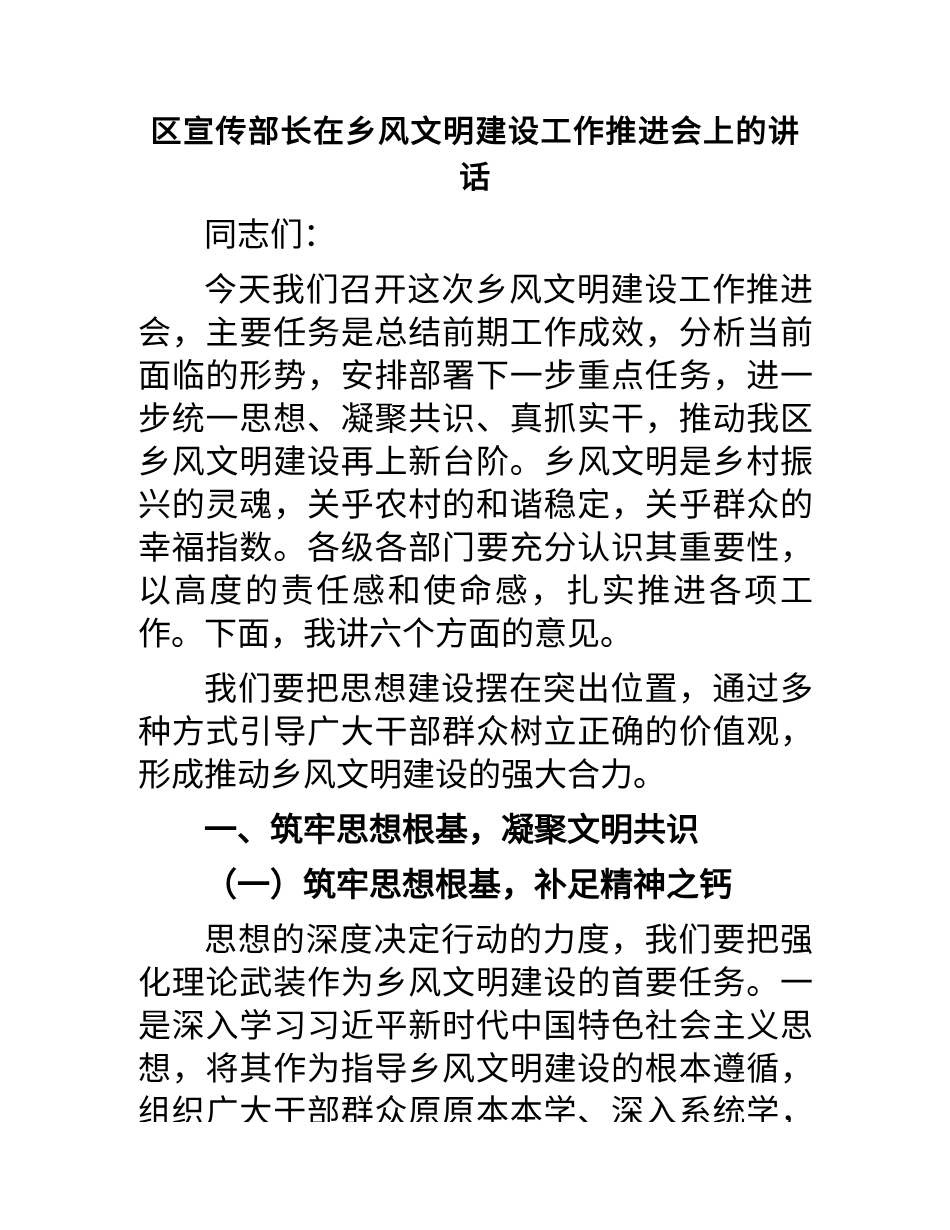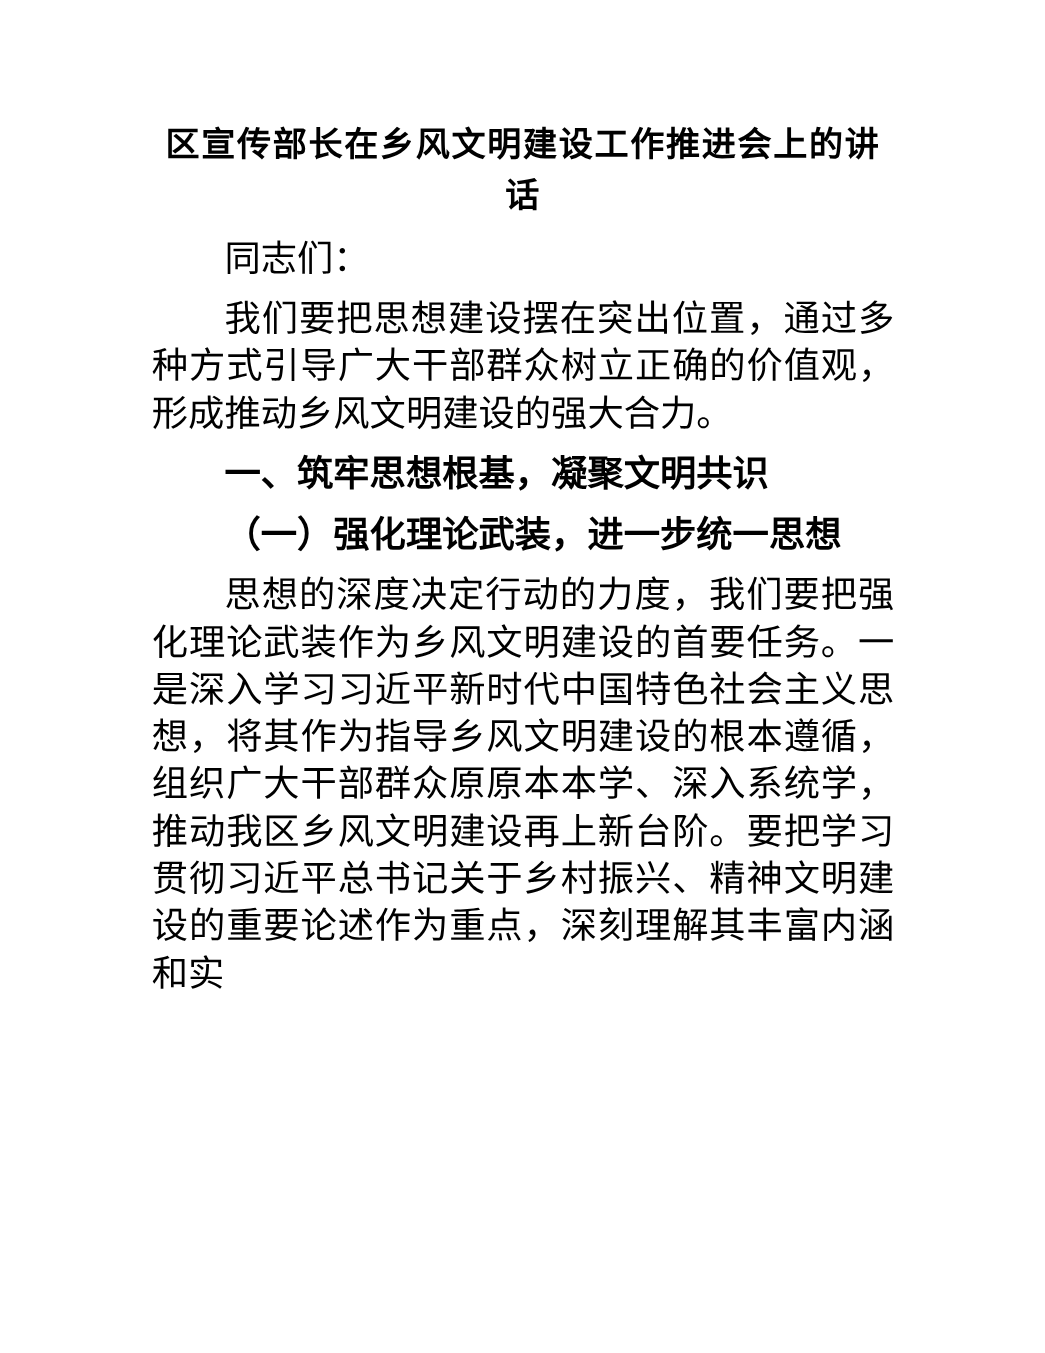--- a/index.html
+++ b/index.html
@@ -46,22 +46,23 @@
 </style>
 </head>
 <body>
 
 <div class="page">
 
   <h1 class="doc-title">区宣传部长在乡风文明建设工作推进会上的讲话</h1>
 
   <p class="doc-line">同志们：</p>
 
+  <p class="doc-line doc-paragraph">今天我们召开这次乡风文明建设工作推进会，主要任务是总结前期工作成效，分析当前面临的形势，安排部署下一步重点任务，进一步统一思想、凝聚共识、真抓实干，推动我区乡风文明建设再上新台阶。乡风文明是乡村振兴的灵魂，关乎农村的和谐稳定，关乎群众的幸福指数。各级各部门要充分认识其重要性，以高度的责任感和使命感，扎实推进各项工作。下面，我讲六个方面的意见。</p>
 
   <p class="doc-line doc-paragraph">我们要把思想建设摆在突出位置，通过多种方式引导广大干部群众树立正确的价值观，形成推动乡风文明建设的强大合力。</p>
 
   <p class="doc-line doc-heading">一、筑牢思想根基，凝聚文明共识</p>
 
-  <p class="doc-line doc-heading">（一）强化理论武装，进一步统一思想</p>
+  <p class="doc-line doc-heading">（一）筑牢思想根基，补足精神之钙</p>
 
   <p class="doc-line doc-paragraph">思想的深度决定行动的力度，我们要把强化理论武装作为乡风文明建设的首要任务。一是深入学习习近平新时代中国特色社会主义思想，将其作为指导乡风文明建设的根本遵循，组织广大干部群众原原本本学、深入系统学，推动我区乡风文明建设再上新台阶。要把学习贯彻习近平总书记关于乡村振兴、精神文明建设的重要论述作为重点，深刻理解其丰富内涵和实</p>
 
 </div>
 
 </body></html>

